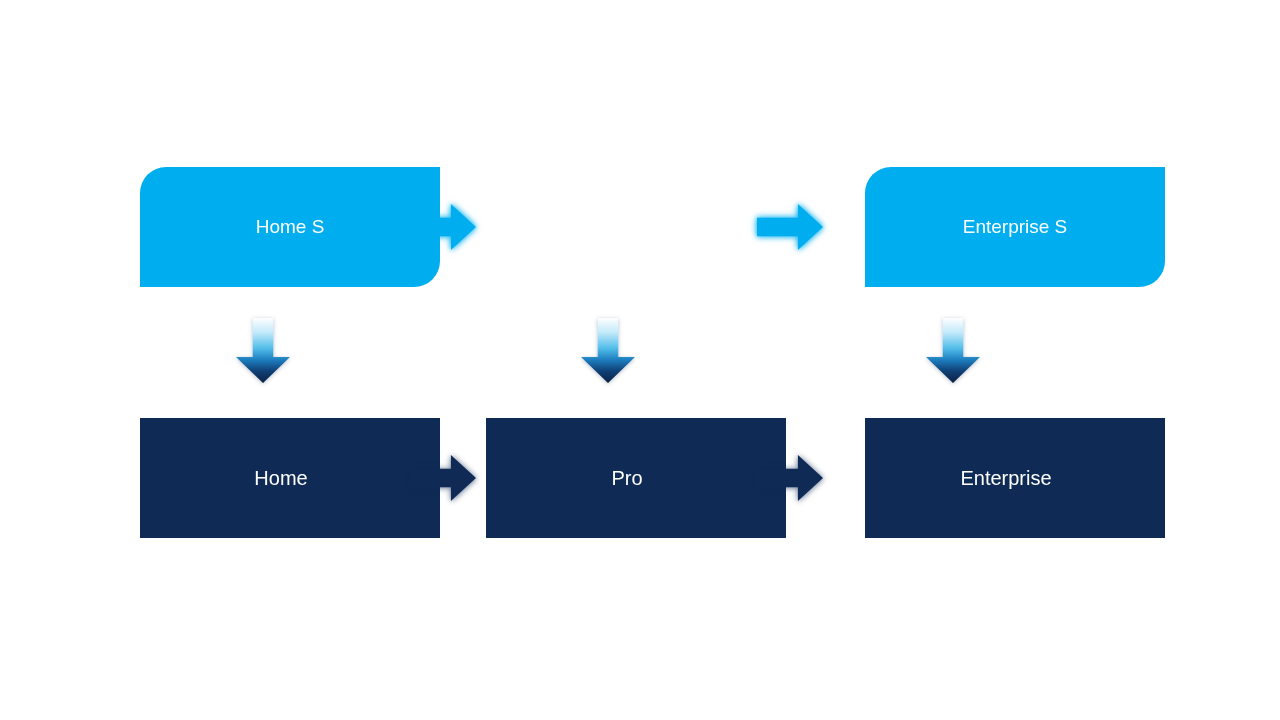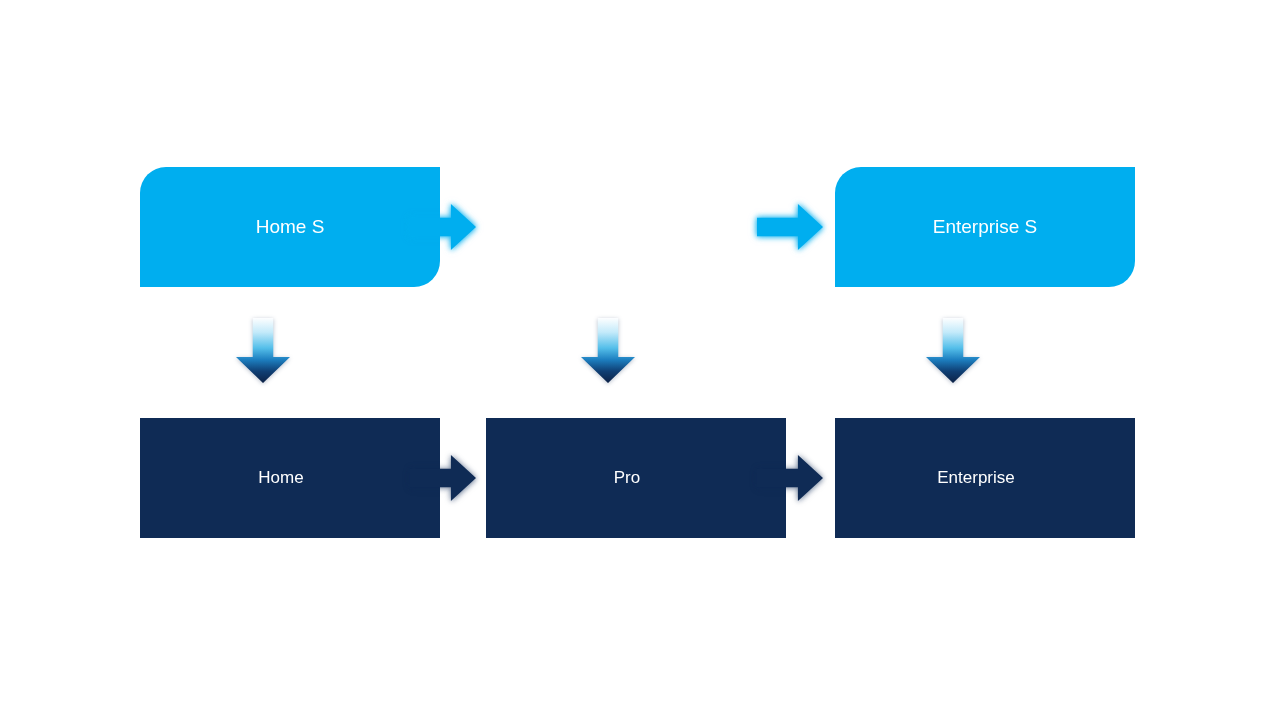--- a/index.html
+++ b/index.html
@@ -20,31 +20,31 @@
     justify-content: center;
     color: var(--label-color, #ffffff);
   }
   .box.top-style {
     background: var(--top-box, #00aeef);
     border-radius: 26px 0 26px 0;
     font-size: 19px;
   }
   .box.bottom-style {
     background: var(--bottom-box, #0f2b55);
-    font-size: 17px;
+    font-size: 20px;
     justify-content: center;
   }
   .box.bottom-style .label { transform: translateX(-9px); }
   .label { white-space: nowrap; }
 
   .row-top    { top: 167px; }
   .row-bottom { top: 418px; }
   .col-1 { left: 140px; }
   .col-2 { left: 486px; }
-  .col-3 { left: 835px; }
+  .col-3 { left: 865px; }
 
   
   .h-arrow-wrap {
     position: absolute;
     width: 66px;
     height: 46px;
   }
   .h-arrow-wrap.light { filter: drop-shadow(0 0 3px rgba(0,174,239,.8)) drop-shadow(0 0 2px rgba(0,174,239,.55)); }
   .h-arrow-wrap.dark  { filter: drop-shadow(0 0 3px rgba(15,43,85,.45)) drop-shadow(0 1px 2px rgba(15,43,85,.3)); }
   .h-arrow {

